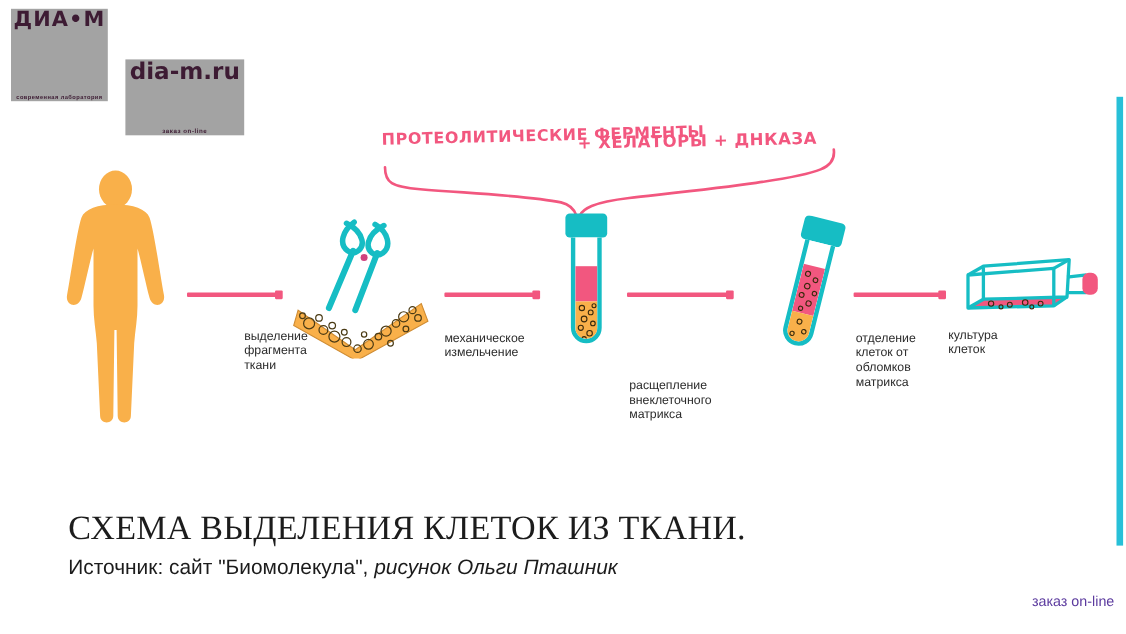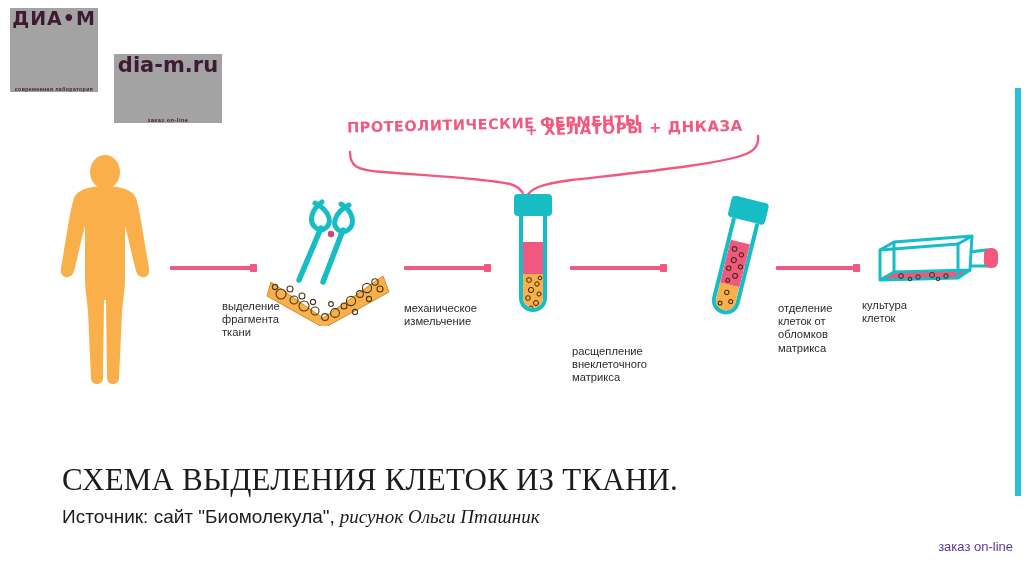--- a/index.html
+++ b/index.html
@@ -209,21 +209,20 @@
     position: absolute;
     left: 62px;
     top: 506px;
     font-size: 19px;
     color: #1c1c1c;
     white-space: nowrap;
     font-family: "Liberation Sans", sans-serif;
   }
   #subtitle .it {
     font-style: italic;
-    font-family: Liberation Serif, serif;
   }
 
   
   #www-logo {
     position: absolute;
     left: 772px;
     top: 508px;
     width: 244px;
     height: 58px;
   }

